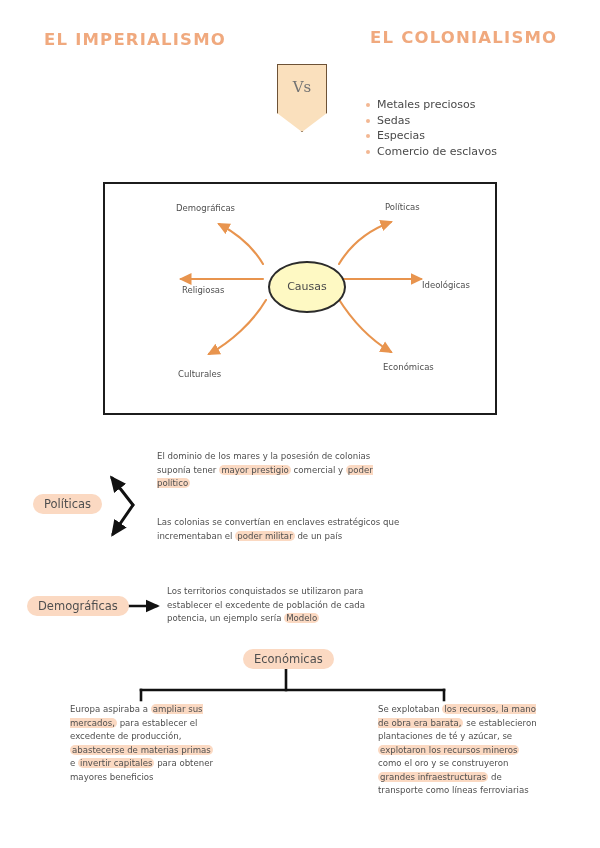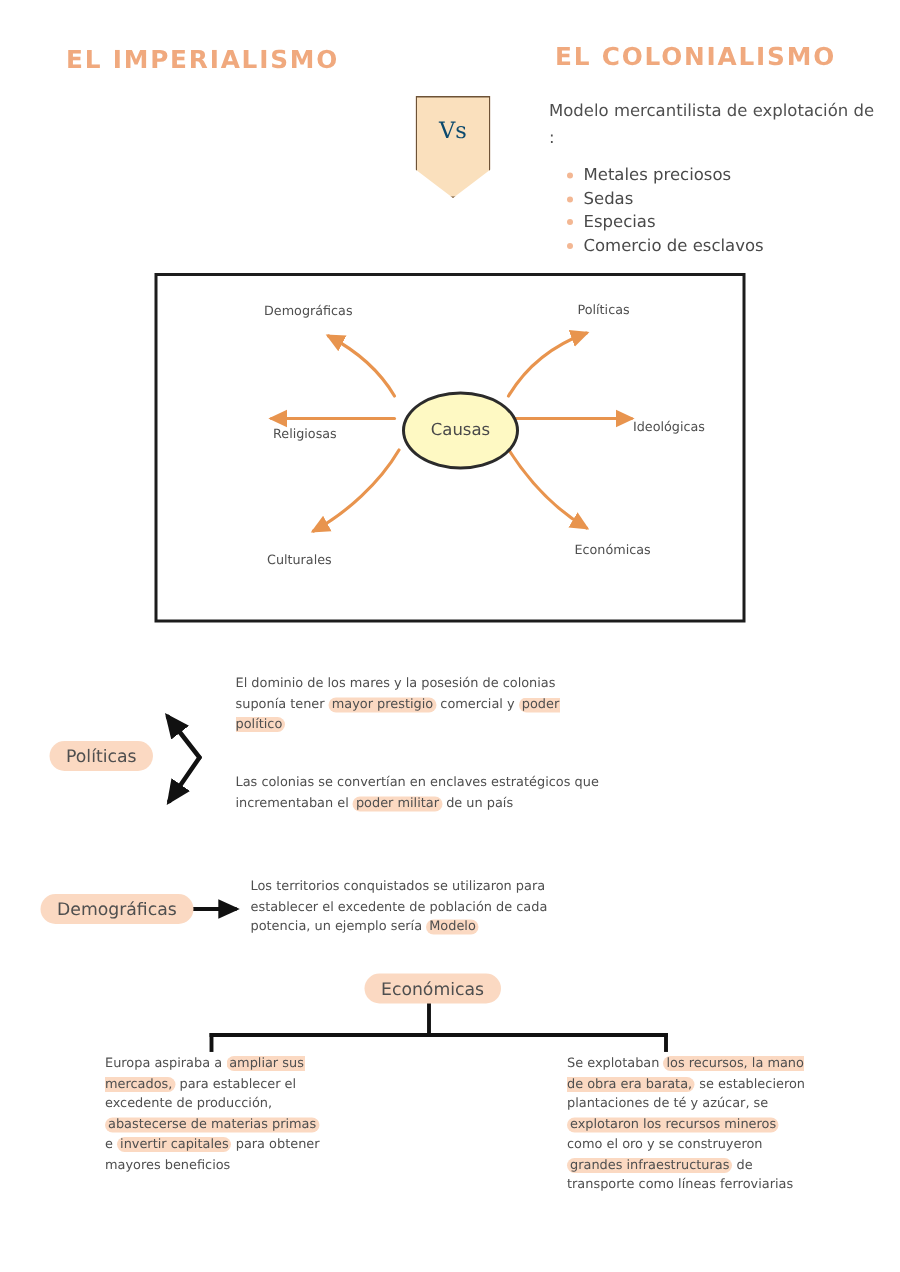--- a/index.html
+++ b/index.html
@@ -39,21 +39,21 @@
   mark{
     background:#fbd9c2;
     color:#4f4f4f;
     border-radius:7px;
     padding:0 2px;
   }
 
   .bullets{
     position:absolute;
     left:366px;top:97px;
-    margin:12px;padding:0;
+    margin:0;padding:0;
     list-style:none;
     font-size:11px;
     line-height:15.5px;
   }
   .bullets li{position:relative;padding-left:11px;}
   .bullets li .dot{
     position:absolute;left:0;top:6px;
     width:4px;height:4px;border-radius:50%;
     background:#f3b793;
   }
@@ -64,21 +64,21 @@
     width:100%;height:100%;
     background:#fae0bd;
     border:1.6px solid #6d5236;
     box-sizing:border-box;
     clip-path:polygon(0 0,100% 0,100% 72%,50% 100%,0 72%);
   }
   .vs-label{
     position:absolute;left:0;top:14px;width:100%;
     text-align:center;
     font-size:15px;
-    color:#0c4a6e;
+    color:#737373;
     font-family:"DejaVu Serif", serif;
   }
 
   
   .causes-box{
     position:absolute;left:103px;top:182px;
     width:394px;height:233px;
     border:2.5px solid #1c1c1c;
     background:#ffffff;
     box-sizing:border-box;
@@ -142,21 +142,20 @@
   <div class="title" id="title-imperialismo">EL IMPERIALISMO</div>
 
   <div class="title" id="title-colonialismo">EL COLONIALISMO</div>
 
 
   <div class="vs-wrap">
     <div class="vs-shape"></div>
     <div class="vs-label">Vs</div>
   </div>
 
-  <div class="para" id="intro-colonialismo">Modelo mercantilista de explotación de :</div>
 
   <ul class="bullets" id="colonial-bullets">
       <li><span class="dot"></span><span>Metales preciosos</span></li>
       <li><span class="dot"></span><span>Sedas</span></li>
       <li><span class="dot"></span><span>Especias</span></li>
       <li><span class="dot"></span><span>Comercio de esclavos</span></li>
     </ul>
 
   <div class="causes-box"></div>
 

